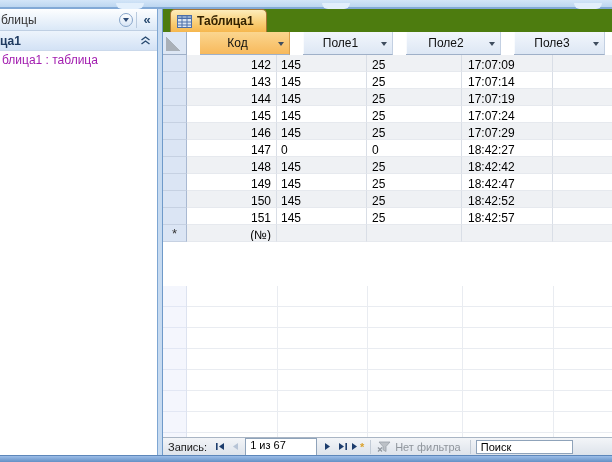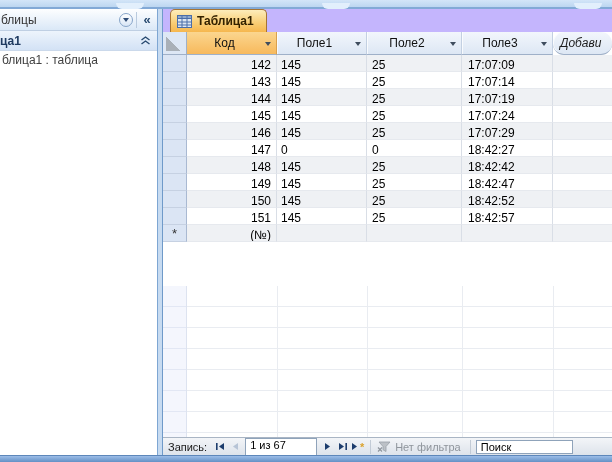--- a/index.html
+++ b/index.html
@@ -24,36 +24,36 @@
     background:linear-gradient(#ffffff,#d8e6f6); display:flex; align-items:center; justify-content:center; }
   .tri-down { width:0; height:0; border-left:3px solid transparent; border-right:3px solid transparent;
     border-top:4px solid #2f4d77; margin-top:1px; }
   .np-vsep { width:1px; height:16px; background:#b9cade; }
   .np-collapse { width:20px; height:100%; display:flex; align-items:center; justify-content:center;
     font-size:13px; font-weight:bold; color:#27496f; }
   .np-group { height:20px; display:flex; align-items:center;
     background:linear-gradient(#edf4fc,#d3e2f5); border-bottom:1px solid #cbd9eb;
     font-size:12px; font-weight:bold; color:#1f3a60; white-space:nowrap; overflow:hidden; }
   .np-group-chevron { margin-left:auto; margin-right:6px; flex:none; }
-  .np-item { height:19px; line-height:19px; font-size:12px; color:#404040; padding-left:2px;
+  .np-item { height:19px; line-height:19px; font-size:12px; color:#a21caf; padding-left:2px;
     white-space:nowrap; overflow:hidden; }
 
   
   .splitter { position:absolute; left:157px; top:9px; width:6px; height:446px;
     background:linear-gradient(to right,#7ea6d3 0 1px,#c7dbf1 1px 5px,#6f9ac9 5px 6px); }
 
   
   .doc { position:absolute; left:163px; top:9px; width:449px; height:446px; background:#fff; }
 
-  .tabbar { position:relative; height:23px; background:#c4b5fd; }
+  .tabbar { position:relative; height:23px; background:#4d7c0f; }
   .tab { position:absolute; left:7px; top:0; height:23px; display:flex; align-items:center; gap:5px;
     padding:0 12px 0 6px; border:1px solid #a57434; border-bottom:none; border-radius:5px 5px 0 0;
     background:linear-gradient(#fdedbb,#f9cd74 60%,#f6b74e); font-size:12px; font-weight:bold; color:#332200; }
 
-  .header-row { display:flex; height:23px; }
+  .header-row { display:flex; height:23px;gap:13px; }
   .corner { width:24px; flex:none; background:#dde7f5; border-right:1px solid #9fb0c8;
     border-bottom:1px solid #9fb0c8; position:relative; }
   .corner-tri { position:absolute; left:3px; bottom:3px; width:15px; height:15px;
     background:linear-gradient(to top right,#a9b0b8 48%,transparent 50%); }
   .hcell { flex:none; position:relative; display:flex; align-items:center; justify-content:center;
     font-size:12px; color:#101010; background:linear-gradient(#f2f6fc,#dde7f4);
     border-right:1px solid #c3d0e2; border-bottom:1px solid #9fb0c8;
     box-shadow:inset 1px 0 0 rgba(255,255,255,.75); padding-right:14px; overflow:hidden; }
   .hcell .harrow { position:absolute; right:5px; top:10px; width:0; height:0;
     border-left:3px solid transparent; border-right:3px solid transparent; border-top:4px solid #3f4d5e; }

